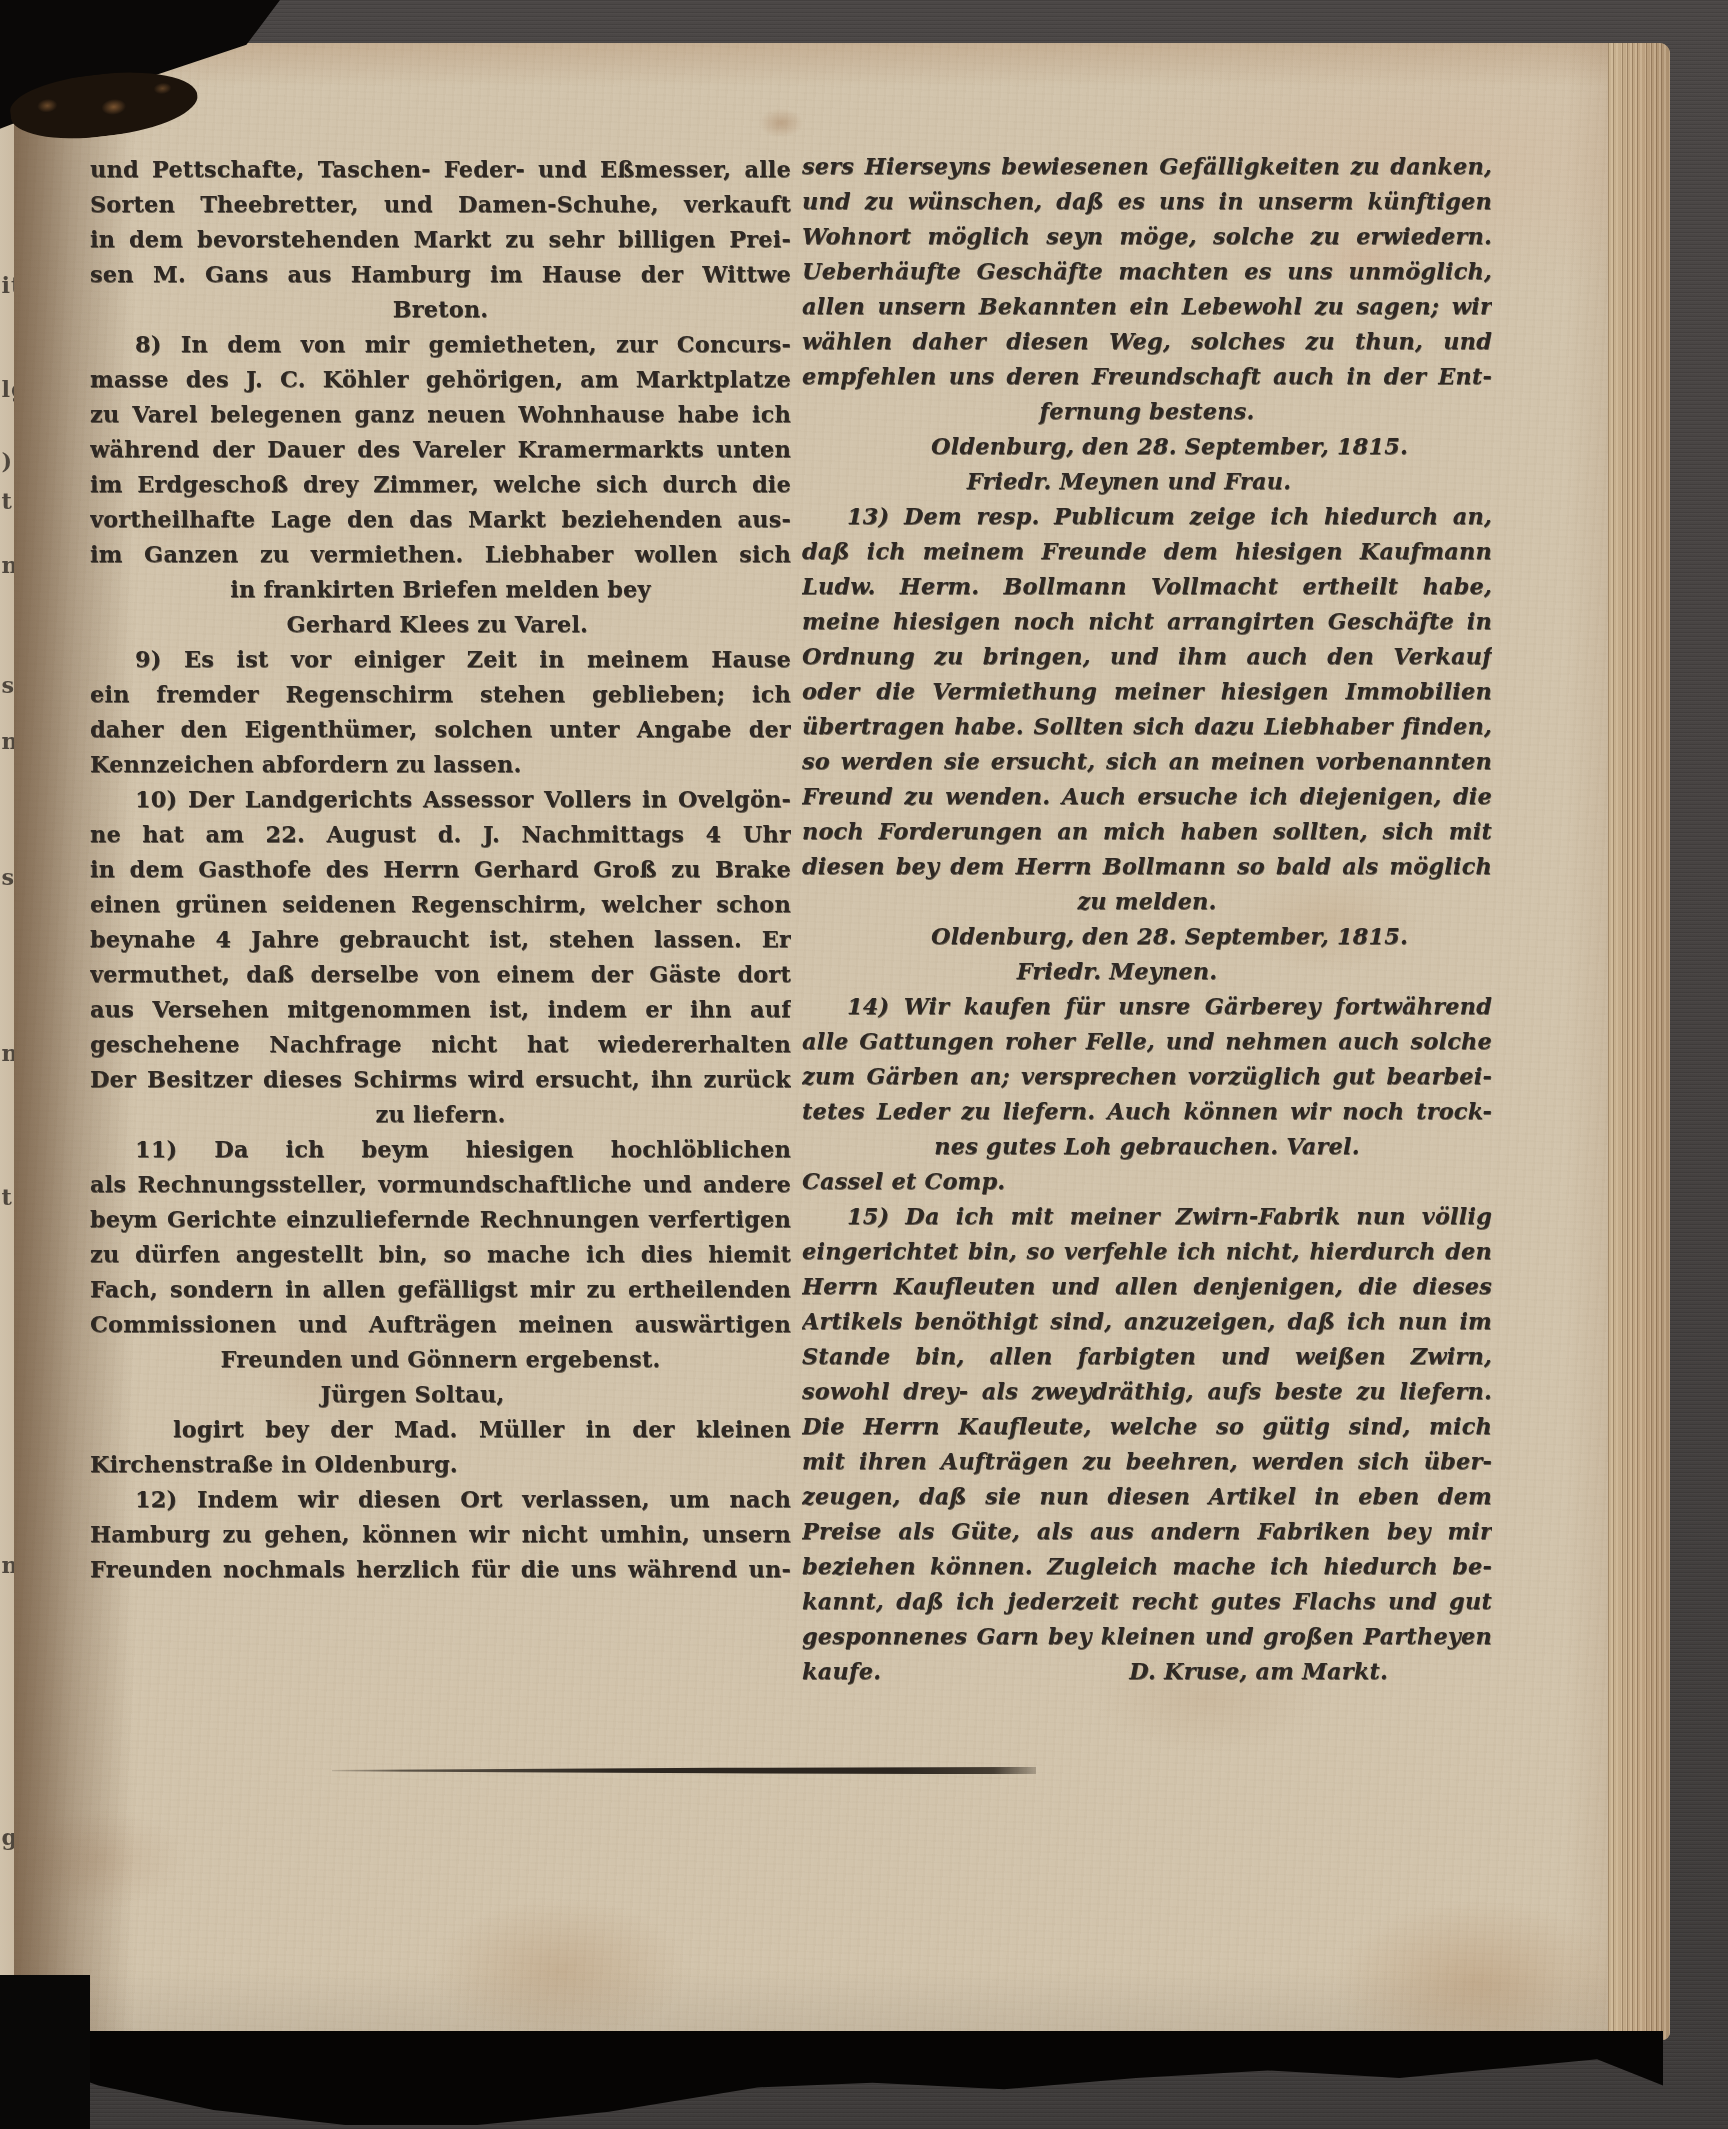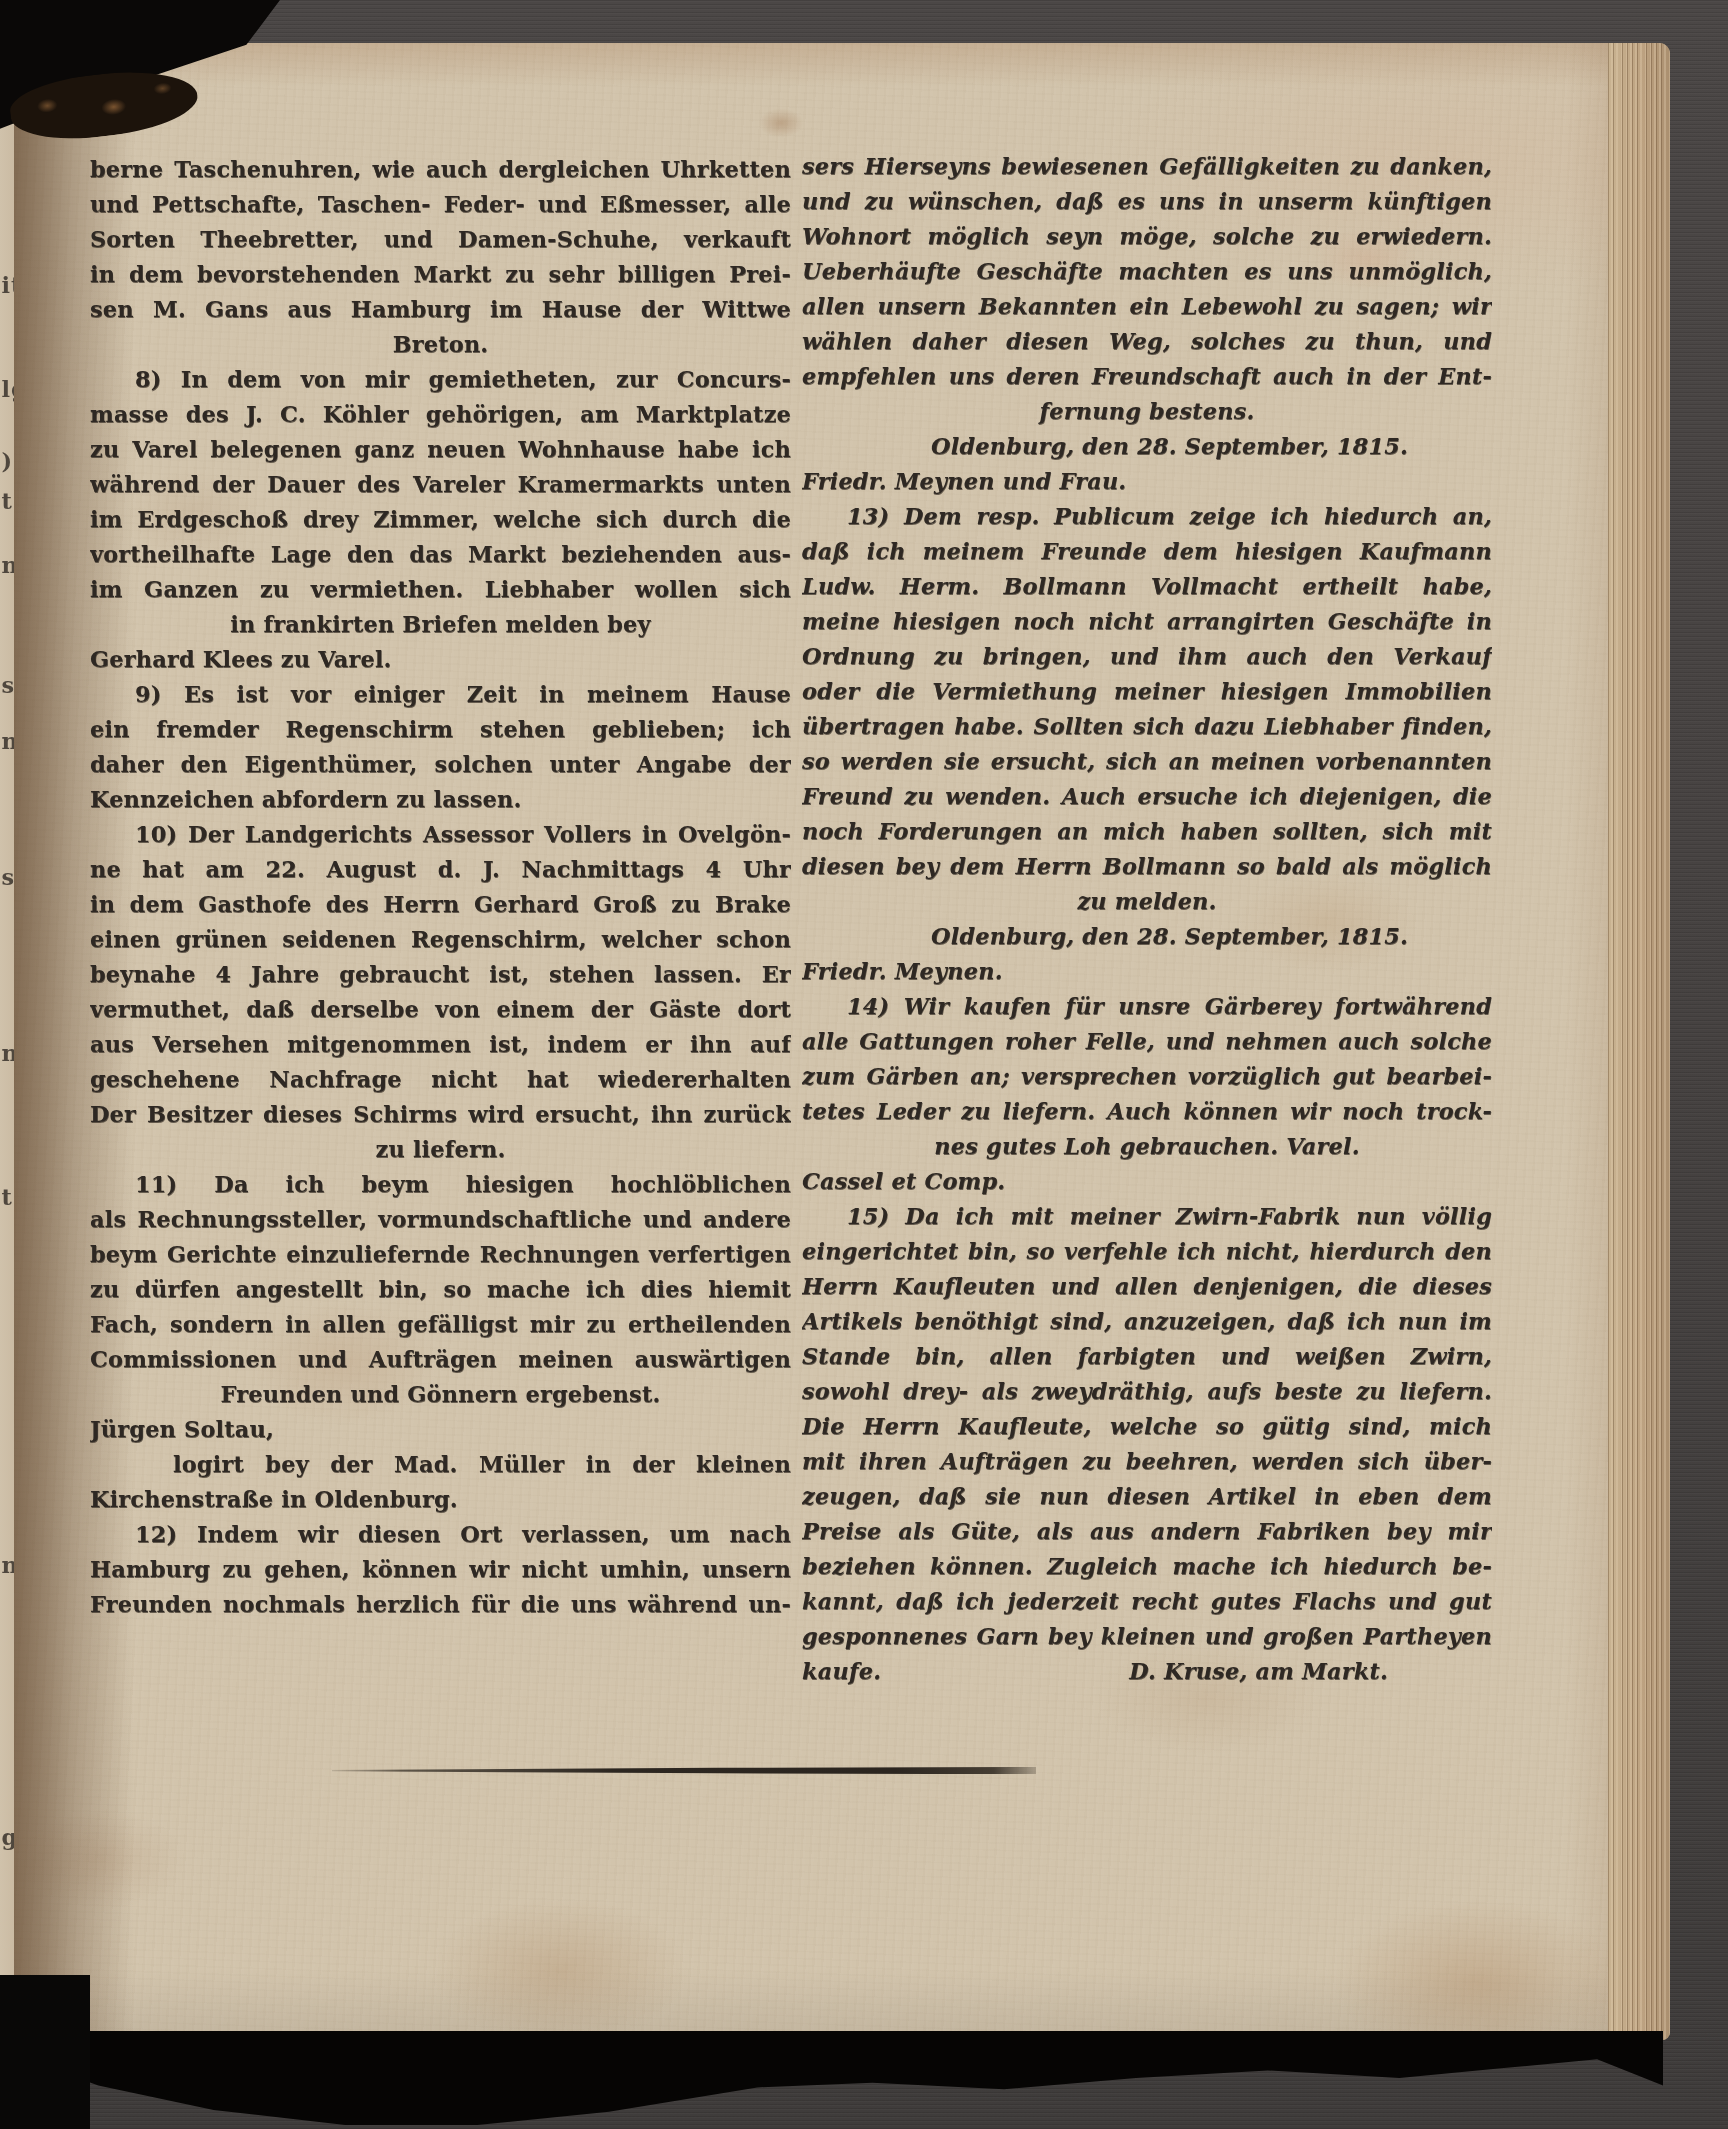--- a/index.html
+++ b/index.html
@@ -83,21 +83,21 @@
   #col-left{left:90px;top:152px;width:701px;}
   #col-right{left:802px;top:149px;width:690px;font-style:italic;}
   .ln{
     box-sizing:border-box;height:35px;line-height:35px;overflow:hidden;
     font-size:22.4px;font-weight:700;color:#2e2823;letter-spacing:0.2px;
     text-shadow:0.4px 0.5px 0.6px rgba(43,35,28,0.65);
   }
   .ln.j{text-align:justify;text-align-last:justify;}
   .ln.l{text-align:center;}
   .ln.c{text-align:left;}
-  .ln.r{text-align:left;}
+  .ln.r{text-align:center;}
   .ln.sp{display:flex;justify-content:space-between;}
   .ln.i1{padding-left:45px;}
   .ln.i2{padding-left:83px;}
   
   .rule{
     position:absolute;left:332px;top:1767px;width:704px;height:7.2px;
     background:linear-gradient(90deg, rgba(45,38,30,0.15) 0%, rgba(45,38,30,0.7) 10%, #2c2620 40%, #2b251f 80%, rgba(45,38,30,0.85) 94%, rgba(45,38,30,0.25) 100%);
     clip-path:polygon(0 42%, 55% 12%, 100% 0, 100% 100%, 55% 88%, 0 58%);
   }
 </style>
@@ -119,21 +119,20 @@
     <div class="frag" style="top: 1512px;">n</div>
     <div class="frag" style="top: 1784px;">g</div>
   </div>
 
 <div class="page">
   <div class="gutter-shade"></div>
   <div class="fore-edge"></div>
 </div>
 
 <div class="col" id="col-left">
-    <div class="ln j">berne Taschenuhren, wie auch dergleichen Uhrketten</div>
     <div class="ln j">und Pettschafte, Taschen- Feder- und Eßmesser, alle</div>
     <div class="ln j">Sorten Theebretter, und Damen-Schuhe, verkauft</div>
     <div class="ln j">in dem bevorstehenden Markt zu sehr billigen Prei-</div>
     <div class="ln j">sen M. Gans aus Hamburg im Hause der Wittwe</div>
     <div class="ln l">Breton.</div>
     <div class="ln j i1">8) In dem von mir gemietheten, zur Concurs-</div>
     <div class="ln j">masse des J. C. Köhler gehörigen, am Marktplatze</div>
     <div class="ln j">zu Varel belegenen ganz neuen Wohnhause habe ich</div>
     <div class="ln j">während der Dauer des Vareler Kramermarkts unten</div>
     <div class="ln j">im Erdgeschoß drey Zimmer, welche sich durch die</div>

